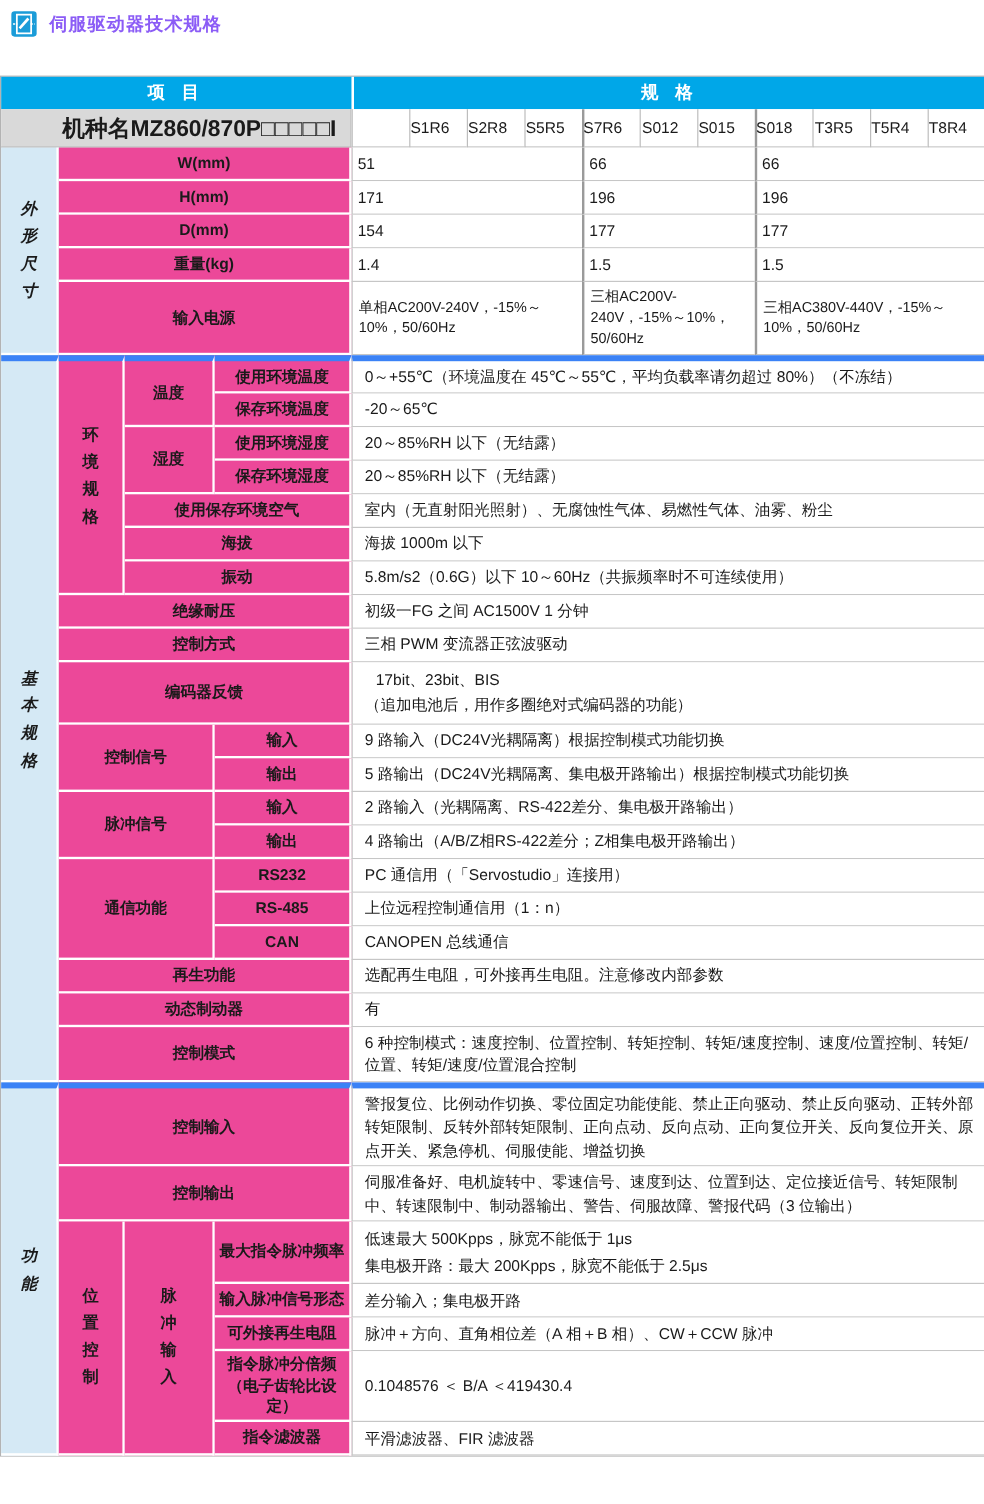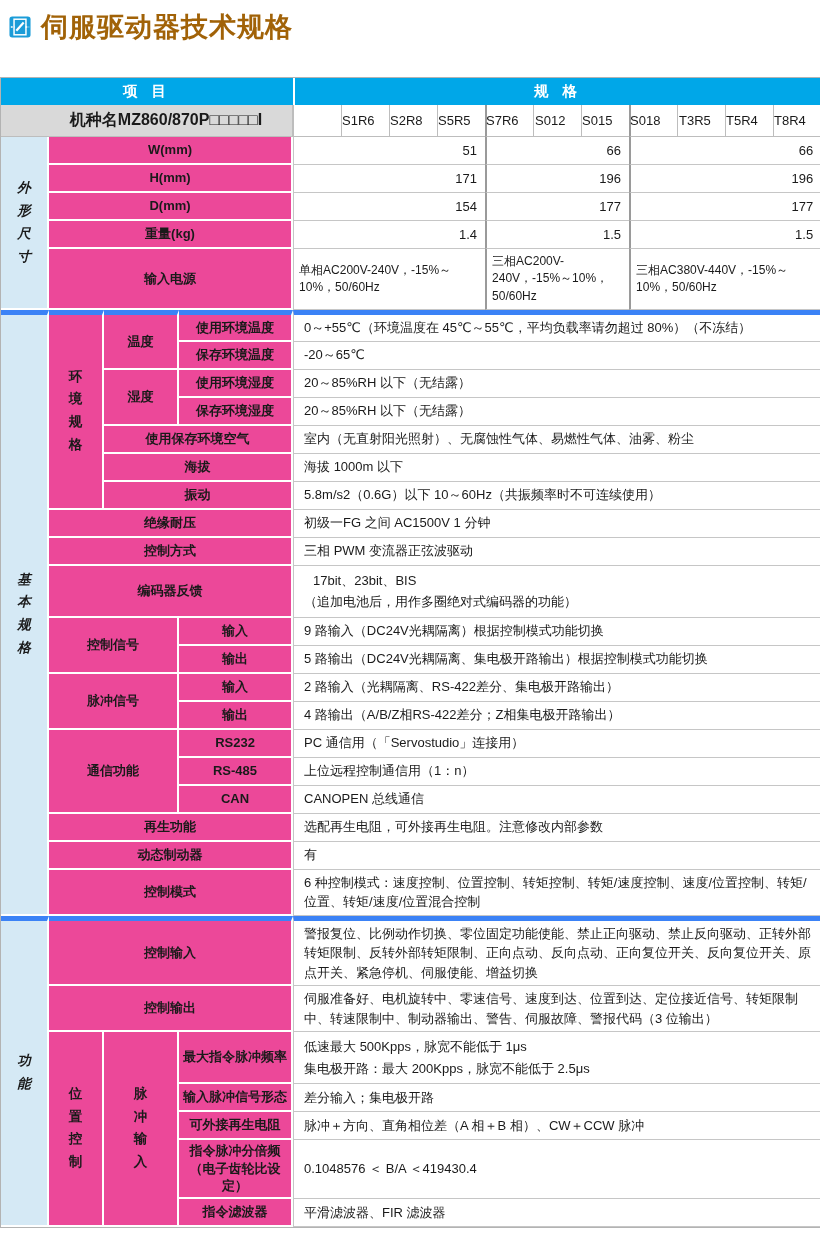--- a/index.html
+++ b/index.html
@@ -3,21 +3,21 @@
 <meta charset="utf-8">
 <style>
   html,body { margin:0; padding:0; background:#ffffff; }
   body {
     width:820px;
     font-family:"Liberation Sans","DejaVu Sans",sans-serif;
     color:#1a1a1a;
   }
   .title-bar { display:flex; align-items:center; gap:10px; padding:9px 0 0 9px; }
   .title-icon { width:22px; height:22px; flex:0 0 auto; }
-  .page-title { font-size:27px; font-weight:bold; color:#a16207; letter-spacing:1px; }
+  .page-title { font-size:15px; font-weight:bold; color:#8b5cf6; letter-spacing:1px; }
 
   table.spec {
     width:819px;
     border-collapse:separate;
     border-spacing:0;
     table-layout:fixed;
     margin-top:32px;
     border:1px solid #b3b3b3;
   }
   th,td { box-sizing:border-box; vertical-align:middle; }
@@ -25,21 +25,21 @@
   
   .thead th {
     background:#00A7E8; color:#fff;
     font-size:14.5px; font-weight:bold;
     height:27px; letter-spacing:5px; text-align:center;margin-left:22px;
   }
   .thead th + th { border-left:2px solid #ffffff; }
 
   
   .model-label {
-    background:#D9D9D9; text-align:center; font-weight:bold; font-size:16px;
+    background:#D9D9D9; text-align:center; font-weight:bold; font-size:19px;
     height:32px; border-bottom:1px solid #bdbdbd; border-right:1px solid #bdbdbd;padding-left:40px;
   }
   .mcell {
     background:#fff; text-align:center; font-size:13px; height:32px;
     border-left:1px solid #bdbdbd; border-bottom:1px solid #bdbdbd;padding-left:48px;
   }
 
   
   .sec {
     background:#D5E9F5; border-right:2px solid #fff; border-bottom:2px solid #fff;font-style:italic;
@@ -53,21 +53,21 @@
     line-height:1.7; font-size:13.5px; font-weight:bold; text-align:center;
   }
 
   
   .val {
     background:#fff; font-size:13px; line-height:1.5;
     padding:3px 8px 3px 10px; text-align:left;
     border-left:1px solid #c6c6c6; border-bottom:1px solid #c6c6c6;
     height:28px;
   }
-  .center { text-align:right; padding-left:4px; }
+  .center { text-align:left; padding-left:4px; }
   .grp { border-left:2px solid #9a9a9a; }
   .power { font-size:12px; line-height:1.45; padding:4px 5px; }
   tr.sec-start > td { border-top:5px solid #3b82f6; }
   .pad-line { margin:2px 0; }
   .indent { padding-left:9px; }
 </style>
 </head>
 <body>
 
 <div class="title-bar">

